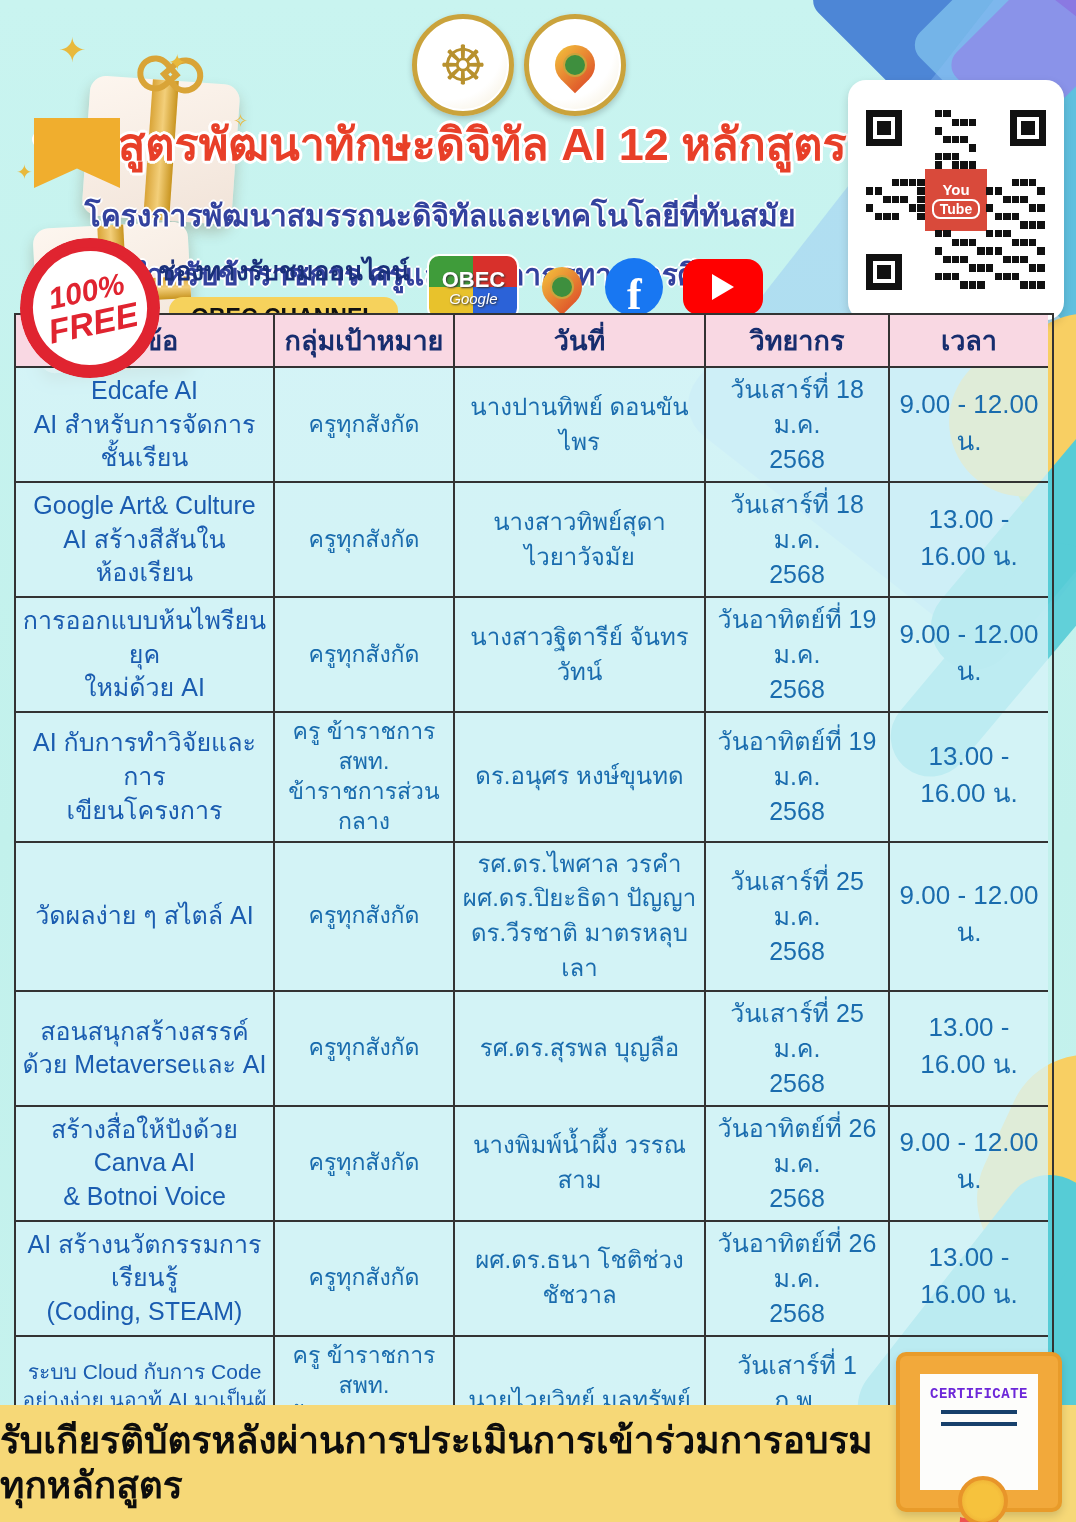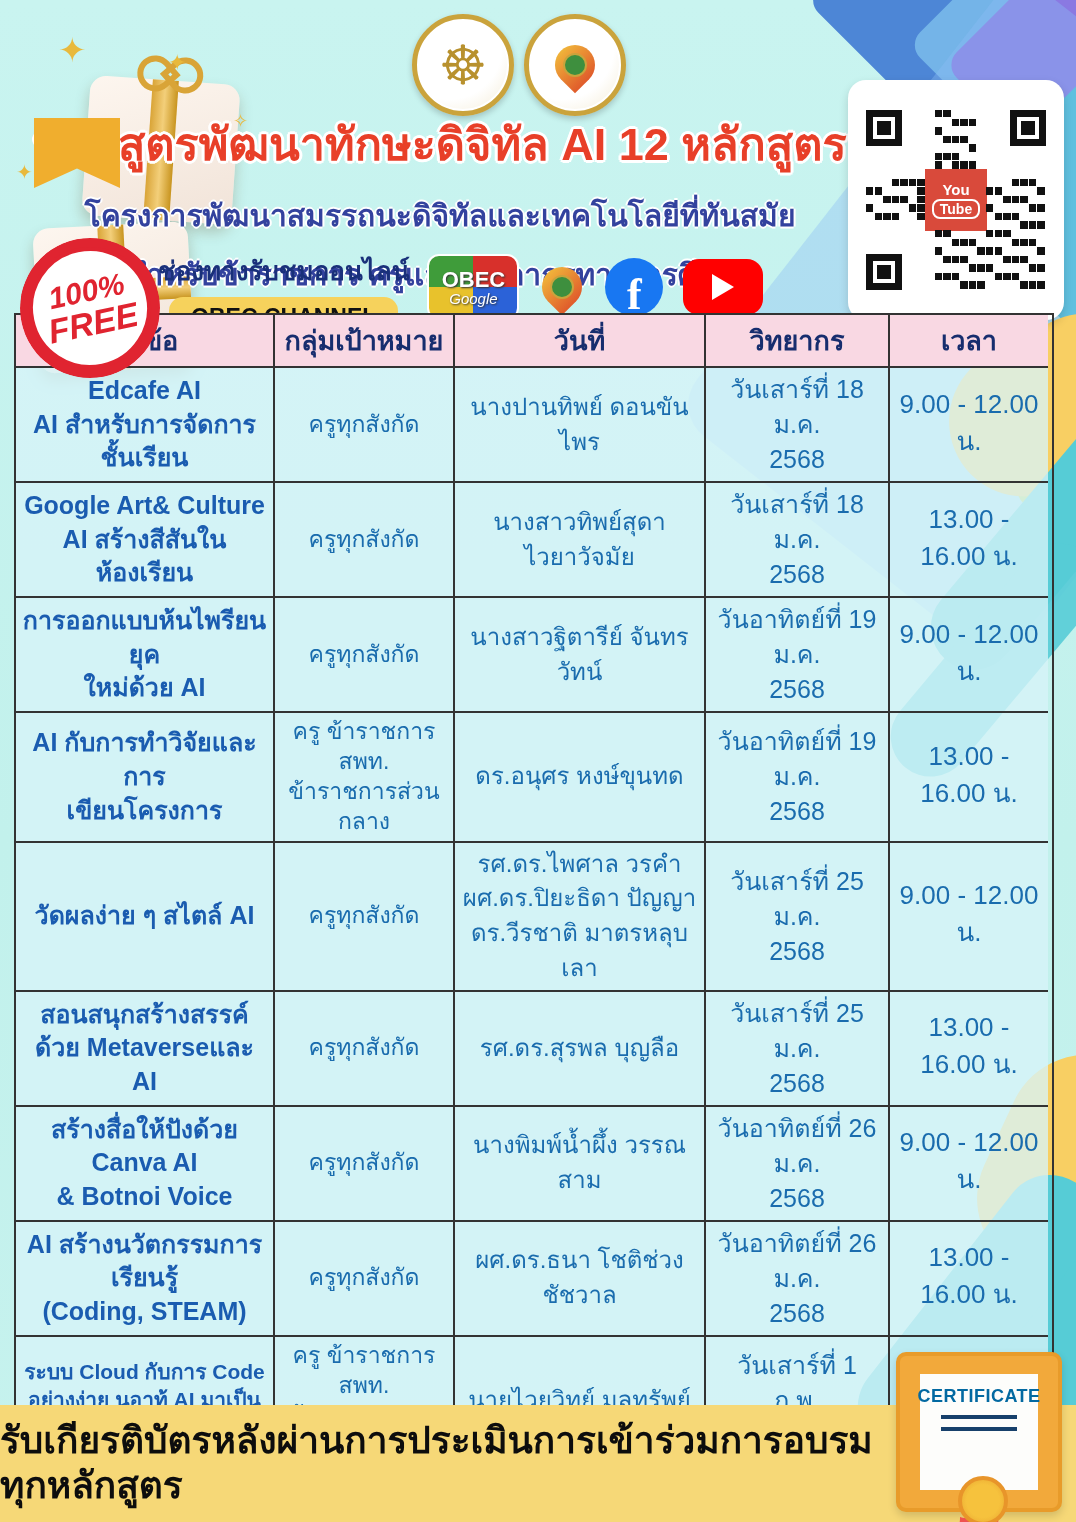--- a/index.html
+++ b/index.html
@@ -82,21 +82,21 @@
   .qr-logo .y1{color:#fff;font-weight:800;font-size:15px;line-height:1;}
   .qr-logo .y2{color:#fff;font-weight:800;font-size:14px;line-height:1;border:2px solid #fff;border-radius:8px;padding:1px 6px;}
   
   .course-table{position:absolute;left:14px;top:313px;width:1036px;z-index:2;border:2px solid #333;}
   .t-row{display:grid;grid-template-columns:259px 180px 251px 184px 158px;}
   .t-head .cell{background:#f9d8e3;color:#172d6e;font-weight:800;font-size:27px;min-height:47px;}
   .cell{border-right:2px solid #333;border-bottom:2px solid #333;display:flex;align-items:center;justify-content:center;
         text-align:center;white-space:pre-line;padding:4px 6px;box-sizing:border-box;background:rgba(215,243,249,.78);}
   .t-row .cell:last-child{border-right:none;}
   .t-body .t-row:last-child .cell{border-bottom:none;}
-  .c-topic{font-weight:700;color:#1a5cb0;font-size:25px;line-height:1.35;}
+  .c-topic{font-weight:400;color:#1a5cb0;font-size:25px;line-height:1.35;}
   .c-target{color:#1a6cae;font-size:23px;line-height:1.3;}
   .c-speaker{color:#1a6cae;font-size:24px;line-height:1.45;}
   .c-date{color:#1a6cae;font-size:25px;line-height:1.4;}
   .c-time{color:#1a6cae;font-size:26px;}
   .t-body .t-row:nth-child(1) .cell{min-height:82px;}
   .t-body .t-row:nth-child(2) .cell{min-height:74px;}
   .t-body .t-row:nth-child(3) .cell{min-height:64px;}
   .t-body .t-row:nth-child(4) .cell{min-height:84px;}
   .t-body .t-row:nth-child(5) .cell{min-height:102px;}
   .t-body .t-row:nth-child(6) .cell{min-height:64px;}
@@ -110,21 +110,21 @@
   .t-body .t-row:nth-child(10) .c-speaker{font-size:22px;}
   .t-body .t-row:nth-child(11) .c-target,.t-body .t-row:nth-child(12) .c-target{font-size:21px;}
   
   .footer-band{position:absolute;left:0;top:1405px;width:1076px;height:117px;background:#f6d877;z-index:2;
                display:flex;align-items:center;}
   .footer-note{font-size:37px;font-weight:800;color:#0d0d0d;width:880px;line-height:1.2;}
   .cert{position:absolute;left:896px;top:1352px;width:158px;height:152px;z-index:3;
         background:#f2a93b;border-radius:10px;border:4px solid #e89b2a;box-shadow:0 4px 8px rgba(0,0,0,.15);
         display:flex;align-items:center;justify-content:center;}
   .cert-paper{width:118px;height:116px;background:#fdfdfb;display:flex;flex-direction:column;align-items:center;padding-top:12px;box-sizing:border-box;}
-  .cert-word{font-size:18px;font-weight:800;color:#0369a1;letter-spacing:.5px;}
+  .cert-word{font-size:14px;font-weight:800;color:#6d28d9;letter-spacing:.5px;font-family:Liberation Mono, monospace;}
   .cert-line{width:76px;height:4px;background:#17406b;margin-top:8px;}
   .cert-medal{position:absolute;left:50%;bottom:-18px;margin-left:-21px;width:42px;height:42px;border-radius:50%;
       background:radial-gradient(circle,#f6c23d 55%,#e8a22e 100%);border:4px solid #e8952a;z-index:2;}
   .cert-rib{position:absolute;bottom:-52px;width:18px;height:42px;background:#ef5350;}
   .cert-rib.r1{left:50%;margin-left:-22px;transform:rotate(8deg);clip-path:polygon(0 0,100% 0,100% 100%,50% 78%,0 100%);}
   .cert-rib.r2{left:50%;margin-left:4px;transform:rotate(-8deg);clip-path:polygon(0 0,100% 0,100% 100%,50% 78%,0 100%);}
 </style>
 </head>
 <body>
 

